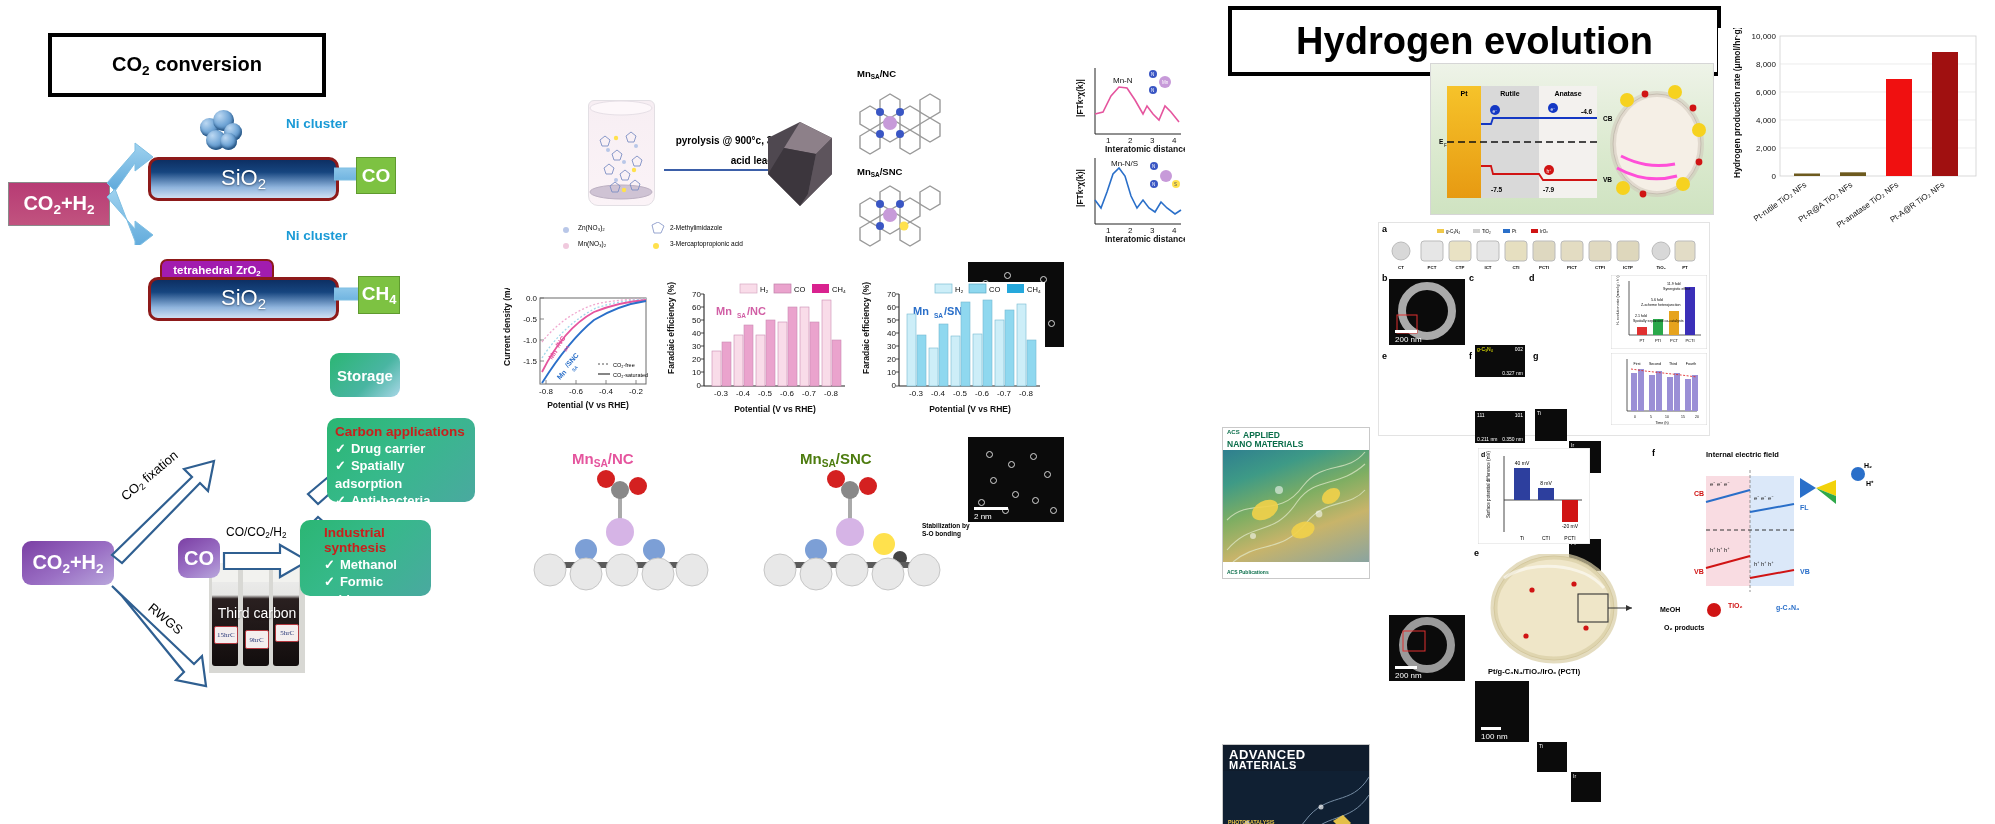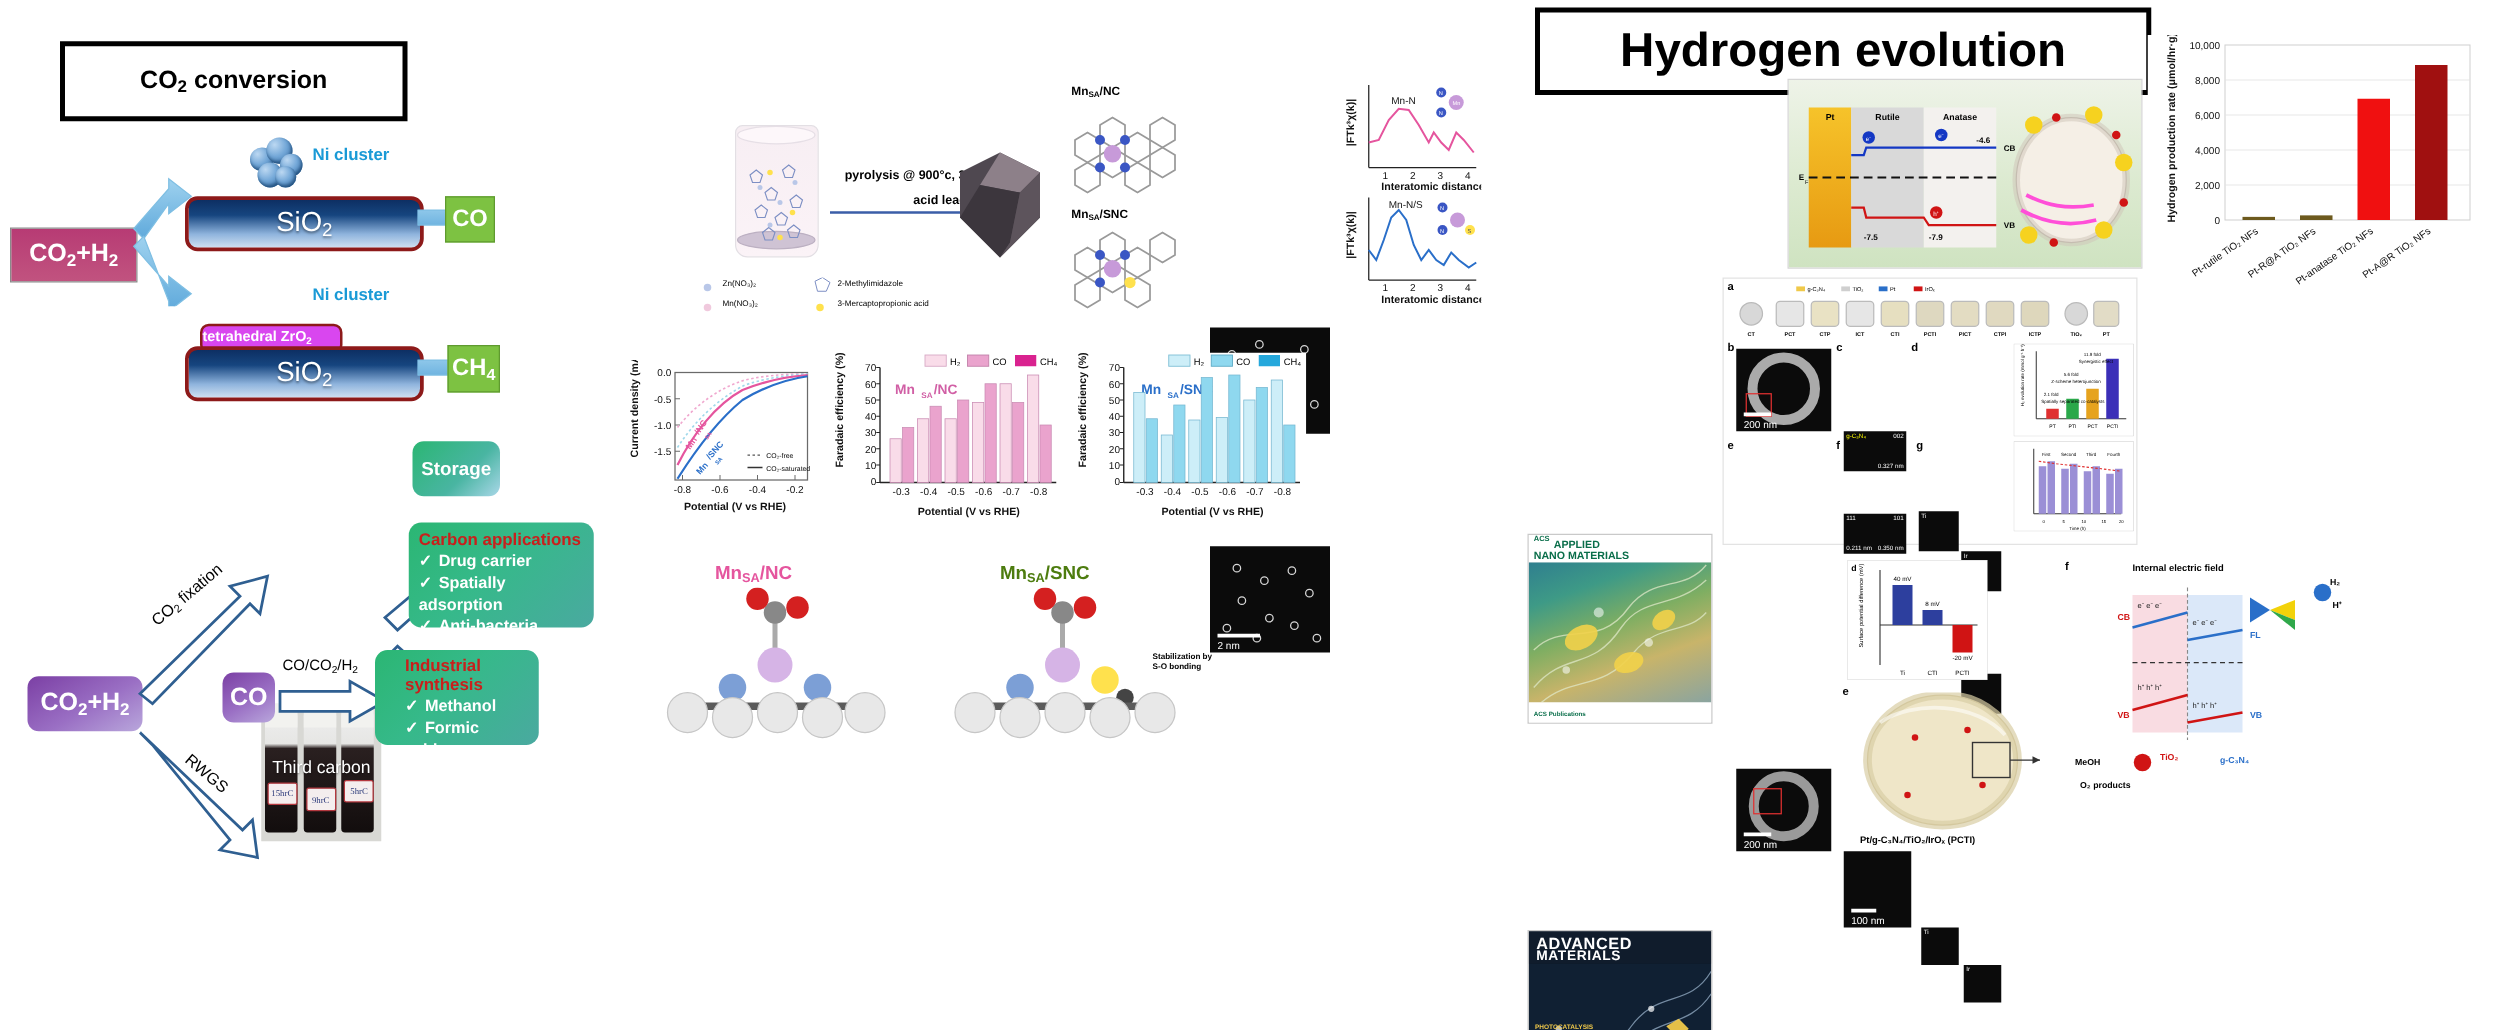--- a/index.html
+++ b/index.html
@@ -9,30 +9,30 @@
 
   
   .banner{background:#fff;border:4px solid #000;display:flex;align-items:center;
           justify-content:center;font-weight:bold;color:#000;}
   #banner-co2{left:48px;top:33px;width:270px;height:56px;font-size:20px;}
   #banner-h2{left:1228px;top:6px;width:485px;height:62px;font-size:38px;}
   .sub{font-size:0.68em;vertical-align:-0.28em;}
   .sio2{background:linear-gradient(180deg,#0d2f63 0%,#16457f 32%,#8fb4dd 72%,#cfe0f2 100%);
         border:3px solid #8d1a1a;border-radius:10px;color:#fff;font-size:22px;
         display:flex;align-items:center;justify-content:center;text-shadow:0 1px 2px #00000066;}
-  .zro2{background:#d946ef;border:2px solid #8d1a1a;border-radius:7px;color:#fff;
-        font-size:11.5px;font-weight:bold;display:flex;align-items:center;justify-content:flex-start;}
+  .zro2{background:#a21caf;border:2px solid #8d1a1a;border-radius:7px;color:#fff;
+        font-size:11.5px;font-weight:bold;display:flex;align-items:center;justify-content:center;}
   .feedbox{background:linear-gradient(180deg,#b73b74 0%,#c1537f 100%);border:1px solid #8a8a8a;
            color:#fff;font-size:20px;font-weight:bold;display:flex;align-items:center;justify-content:center;}
   .purplebox{background:linear-gradient(150deg,#7b3fa4 0%,#9a6fc4 55%,#b9a7dc 100%);
              border-radius:9px;color:#fff;font-size:20px;font-weight:bold;
              display:flex;align-items:center;justify-content:center;}
   .greenout{background:#7dc242;border:1px solid #5f9a2f;color:#fff;font-size:19px;font-weight:bold;
             display:flex;align-items:center;justify-content:center;}
-  .nicluster-lbl{color:#1a9ad6;font-weight:bold;font-size:13.5px;}
+  .nicluster-lbl{color:#1a9ad6;font-weight:bold;font-size:13.5px;margin-left:36px;}
 
   
   .cluster{position:relative;}
   .cluster span{position:absolute;border-radius:50%;
        background:radial-gradient(circle at 32% 28%,#bcd8f2 0%,#74a8d8 45%,#3c72ad 100%);
        box-shadow:inset -1px -2px 3px #24527f;}
   .greenpanel{background:linear-gradient(135deg,#2bb673 0%,#36b98a 45%,#4aa9a0 100%);
           border-radius:10px;color:#fff;}
   .greenpanel .hd{color:#c8201c;font-weight:bold;font-size:13.5px;margin-bottom:1px;}
   .greenpanel ul{list-style:none;margin:0;padding:0;font-size:13px;font-weight:bold;line-height:1.33;}

